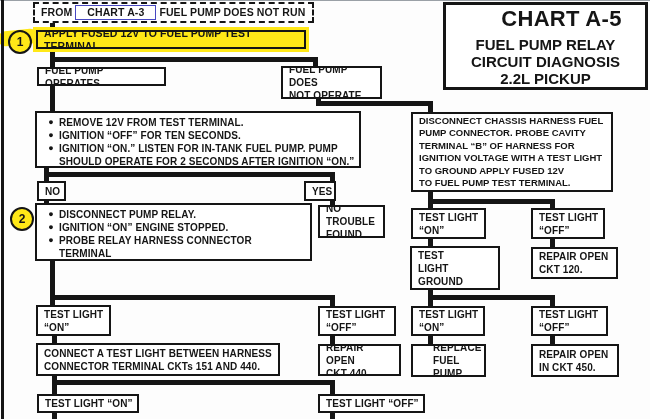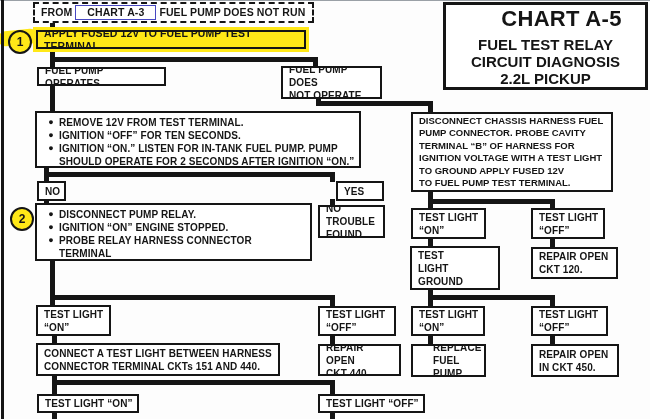--- a/index.html
+++ b/index.html
@@ -66,21 +66,21 @@
   <div class="rule" style="left:428px;top:238px;width:5px;height:9px;"></div>
   <div class="rule" style="left:550px;top:238px;width:5px;height:10px;"></div>
   <div class="rule" style="left:428px;top:288px;width:5px;height:19px;"></div>
   <div class="rule" style="left:428px;top:295px;width:127px;height:5px;"></div>
   <div class="rule" style="left:550px;top:297px;width:5px;height:10px;"></div>
   <div class="rule" style="left:428px;top:335px;width:5px;height:10px;"></div>
   <div class="rule" style="left:550px;top:335px;width:5px;height:10px;"></div>
 
   <div class="titlebox">
     <div class="big">CHART A-5</div>
-    <div class="sub">FUEL TEST RELAY
+    <div class="sub">FUEL PUMP RELAY
 CIRCUIT DIAGNOSIS
 2.2L PICKUP</div>
   </div>
 
   <div class="smear" style="left:-2px;top:30px;width:40px;height:15px;"></div>
   <div class="callout" style="left:8px;top:30px;">1</div>
 
   <div class="callout" style="left:10px;top:207px;">2</div>
 
   <div class="node dashed" style="left:33px;top:2px;width:281px;height:21px;justify-content:flex-start;">
@@ -112,21 +112,21 @@
   </div>
 
   <div class="node smalltxt" style="left:411px;top:112px;width:202px;height:80px;line-height:12.5px;">DISCONNECT CHASSIS HARNESS FUEL
 PUMP CONNECTOR.  PROBE CAVITY
 TERMINAL “B” OF HARNESS FOR
 IGNITION VOLTAGE WITH A TEST LIGHT
 TO GROUND APPLY FUSED 12V
 TO FUEL PUMP TEST TERMINAL.</div>
 
   <div class="node" style="left:37px;top:181px;width:29px;height:20px;">NO</div>
-  <div class="node" style="left:336px;top:181px;width:48px;height:20px;">YES</div>
+  <div class="node" style="left:304px;top:181px;width:32px;height:20px;">YES</div>
 
   <div class="node bullets" style="left:35px;top:203px;width:277px;height:58px;">
     <div class="bitem">
       <span class="bmark">●</span>
       <span class="btext">DISCONNECT PUMP RELAY.</span>
     </div>
     <div class="bitem">
       <span class="bmark">●</span>
       <span class="btext">IGNITION “ON” ENGINE STOPPED.</span>
     </div>

